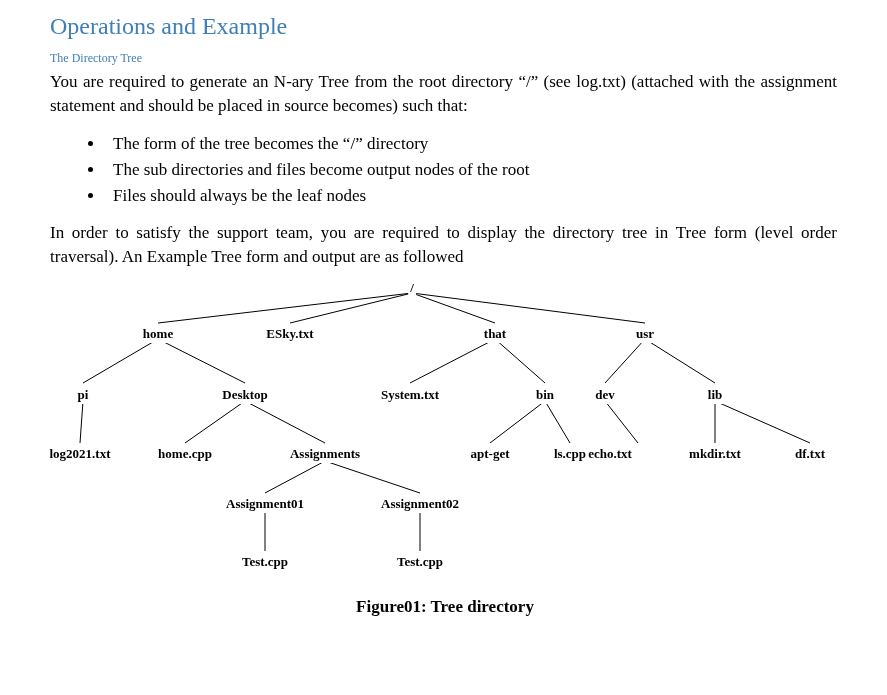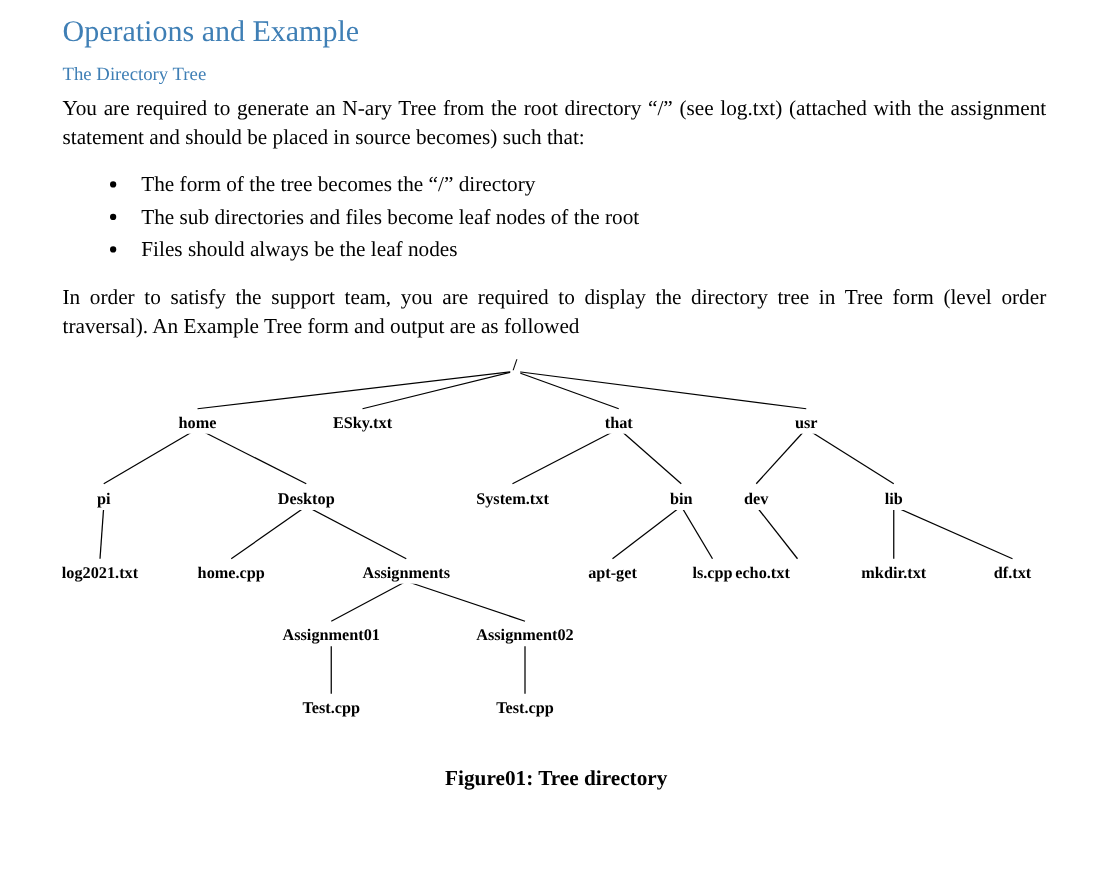--- a/index.html
+++ b/index.html
@@ -18,21 +18,21 @@
       line-height: 1.4;
     }
     .h1 {
       color: #3f7fb5;
       font-size: 24px;
       font-weight: normal;
       margin-bottom: 6px;
     }
     .h2 {
       color: #3f7fb5;
-      font-size: 15px;
+      font-size: 12px;
       font-weight: normal;
       margin-bottom: 4px;
     }
     .para {
       color: #000;
       text-align: justify;
       margin-bottom: 14px;
     }
     ul.bullets {
       list-style: disc;
@@ -79,21 +79,21 @@
   </style>
 </head>
 <body>
 
 <div class="h1">Operations and Example</div>
 <div class="h2">The Directory Tree</div>
 <div class="para">You are required to generate an N-ary Tree from the root directory “/” (see log.txt) (attached with the assignment statement and should be placed in source becomes) such that:</div>
 
 <ul class="bullets">
   <li>The form of the tree becomes the “/” directory</li>
-  <li>The sub directories and files become leaf nodes of the root</li>
+  <li>The sub directories and files become output nodes of the root</li>
   <li>Files should always be the leaf nodes</li>
 </ul>
 
 <div class="para">In order to satisfy the support team, you are required to display the directory tree in Tree form (level order traversal). An Example Tree form and output are as followed</div>
 
 <div class="tree-wrap">
   <svg viewBox="0 0 790 330">
 
     <line x1="362" y1="10" x2="108" y2="40"></line>
     <line x1="362" y1="10" x2="240" y2="40"></line>
@@ -152,14 +152,14 @@
   <div class="node" style="left:560px;top:162px;">echo.txt</div>
   <div class="node" style="left:665px;top:162px;">mkdir.txt</div>
   <div class="node" style="left:760px;top:162px;">df.txt</div>
 
   <div class="node" style="left:215px;top:212px;">Assignment01</div>
   <div class="node" style="left:370px;top:212px;">Assignment02</div>
 
   <div class="node" style="left:215px;top:270px;">Test.cpp</div>
   <div class="node" style="left:370px;top:270px;">Test.cpp</div>
 
-  <div class="caption" style="position:absolute;left:0;right:0;top:316px;">Figure01: Tree directory</div>
+  <div class="caption" style="position:absolute;left:0;right:0;top:304px;">Figure01: Tree directory</div>
 </div>
 
 </body></html>

